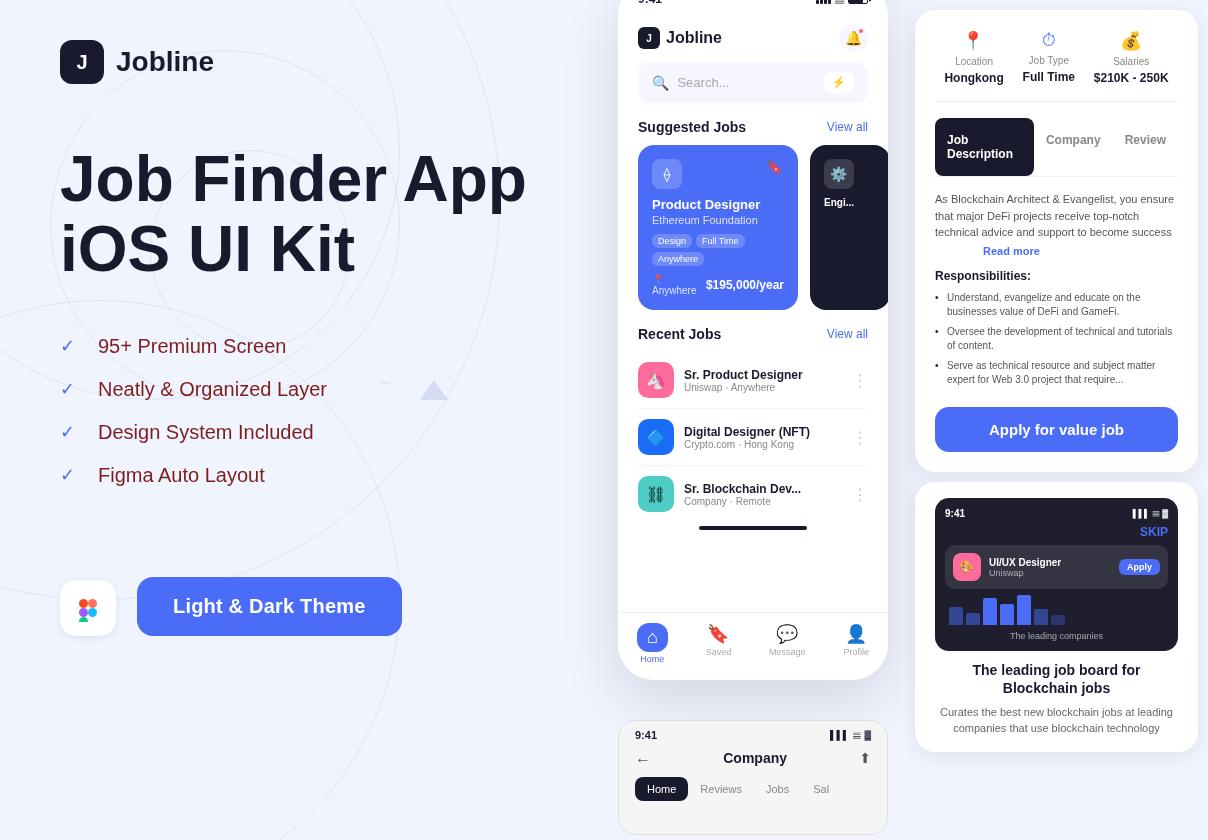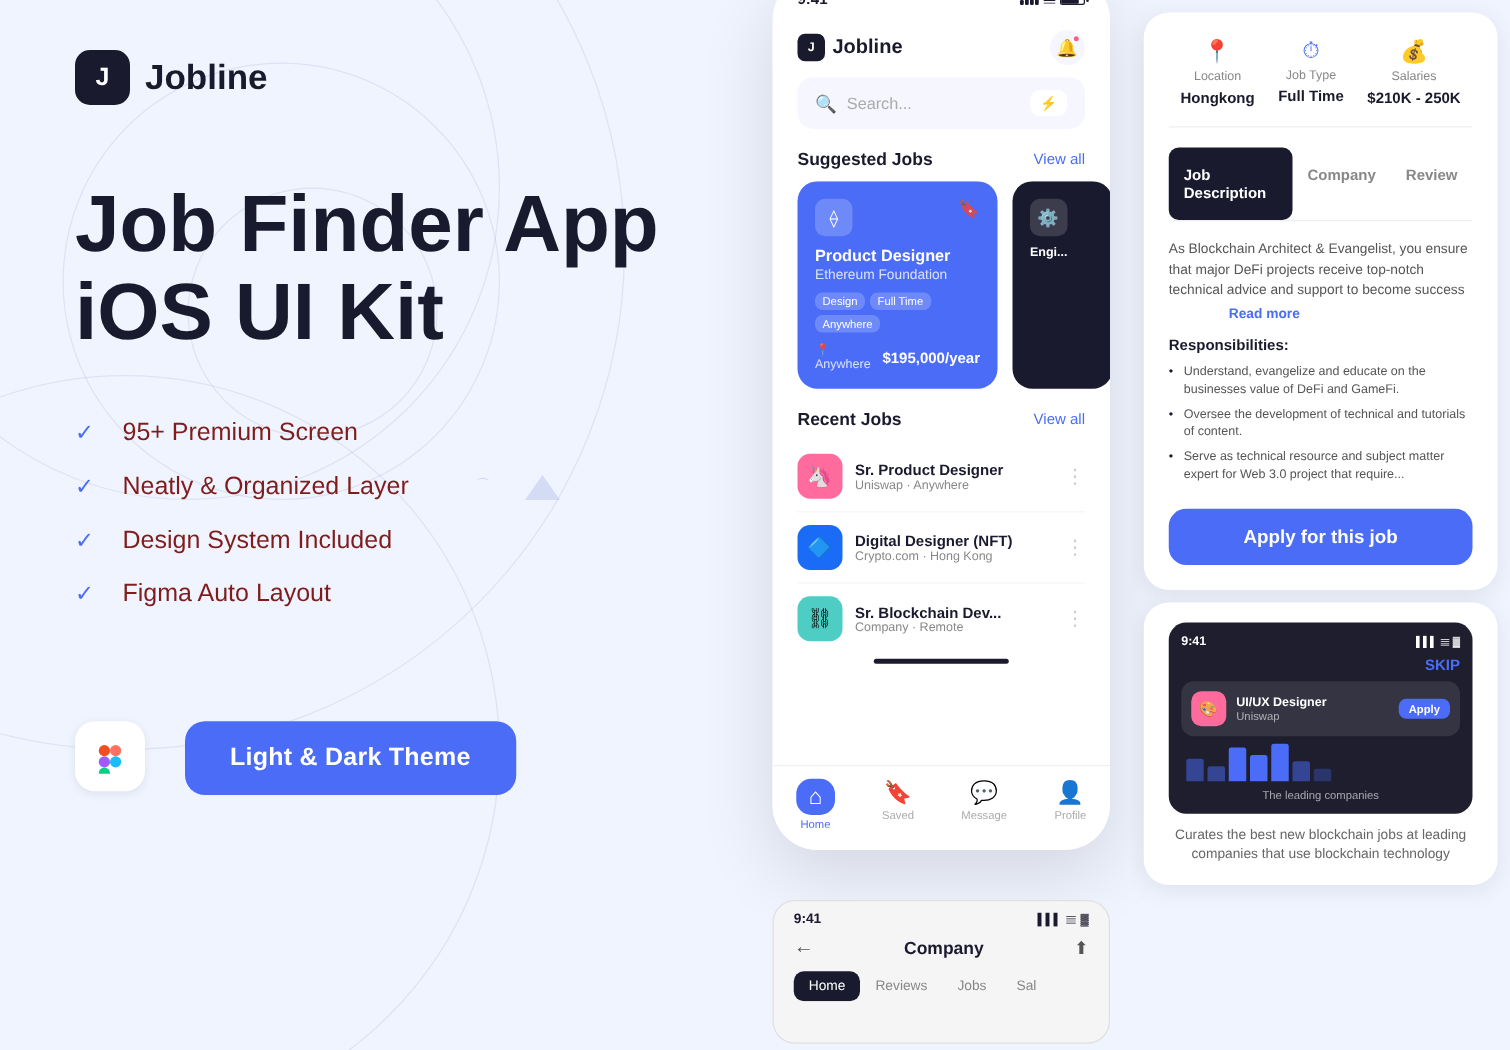--- a/index.html
+++ b/index.html
@@ -85,22 +85,22 @@
       flex-shrink: 0;
     }
     .feature-text {
       font-size: 20px;
       color: #7f1d1d;
       font-weight: 400;
     }
 
     .bottom-bar {
       display: flex;
-      align-items: flex-start;
-      gap: 32px;
+      align-items: flex-end;
+      gap: 21px;
       margin-top: auto;
     }
     .figma-icon-box {
       width: 56px; height: 56px;
       background: white;
       border-radius: 16px;
       display: flex; align-items: center; justify-content: center;
       box-shadow: 0 2px 8px rgba(0,0,0,0.08);
     }
     .figma-icon {
@@ -769,21 +769,21 @@
     
     <div class="responsibilities-title">Responsibilities:</div>
     <ul class="responsibilities-list">
       <li>Understand, evangelize and educate on the businesses value of DeFi and GameFi.</li>
       <li>Oversee the development of technical and tutorials of content.</li>
       <li>Serve as technical resource and subject matter expert for Web 3.0 project that require...</li>
     </ul>
 
     
     <button class="apply-button">
-      <span>Apply for this job</span>
+      <span>Apply for value job</span>
     </button>
   </div>
 
   <div class="blockchain-card">
 
     <div style="background:#1e1e2e;border-radius:14px;padding:10px;margin-bottom:10px;display:flex;flex-direction:column;gap:6px;">
 
       <div style="display:flex;justify-content:space-between;align-items:center;color:white;font-size:10px;font-weight:600;">
         <span>9:41</span>
         <div style="display:flex;gap:3px;">
@@ -810,18 +810,22 @@
         <div style="background:rgba(74,108,247,0.5);width:14px;height:40%;border-radius:2px 2px 0 0;"></div>
         <div style="background:#4a6cf7;width:14px;height:90%;border-radius:2px 2px 0 0;"></div>
         <div style="background:#4a6cf7;width:14px;height:70%;border-radius:2px 2px 0 0;"></div>
         <div style="background:#4a6cf7;width:14px;height:100%;border-radius:2px 2px 0 0;"></div>
         <div style="background:rgba(74,108,247,0.5);width:14px;height:55%;border-radius:2px 2px 0 0;"></div>
         <div style="background:rgba(74,108,247,0.3);width:14px;height:35%;border-radius:2px 2px 0 0;"></div>
       </div>
       <div style="color:rgba(255,255,255,0.6);font-size:9px;text-align:center;">The leading companies</div>
     </div>
 
+    <div class="blockchain-card-title">
+      <span>The leading job board for
+Blockchain jobs</span>
+    </div>
     <div class="blockchain-card-desc">Curates the best new blockchain jobs at leading companies that use blockchain technology</div>
   </div>
 </div>
 
 <div style="position:absolute;left:420px;top:380px;width:0;height:0;border-left:14px solid transparent;border-right:14px solid transparent;border-bottom:20px solid rgba(100,120,200,0.2);"></div>
 <div style="position:absolute;left:380px;top:380px;font-size:12px;color:rgba(100,120,200,0.3);">⌒</div>
 
 </body></html>

